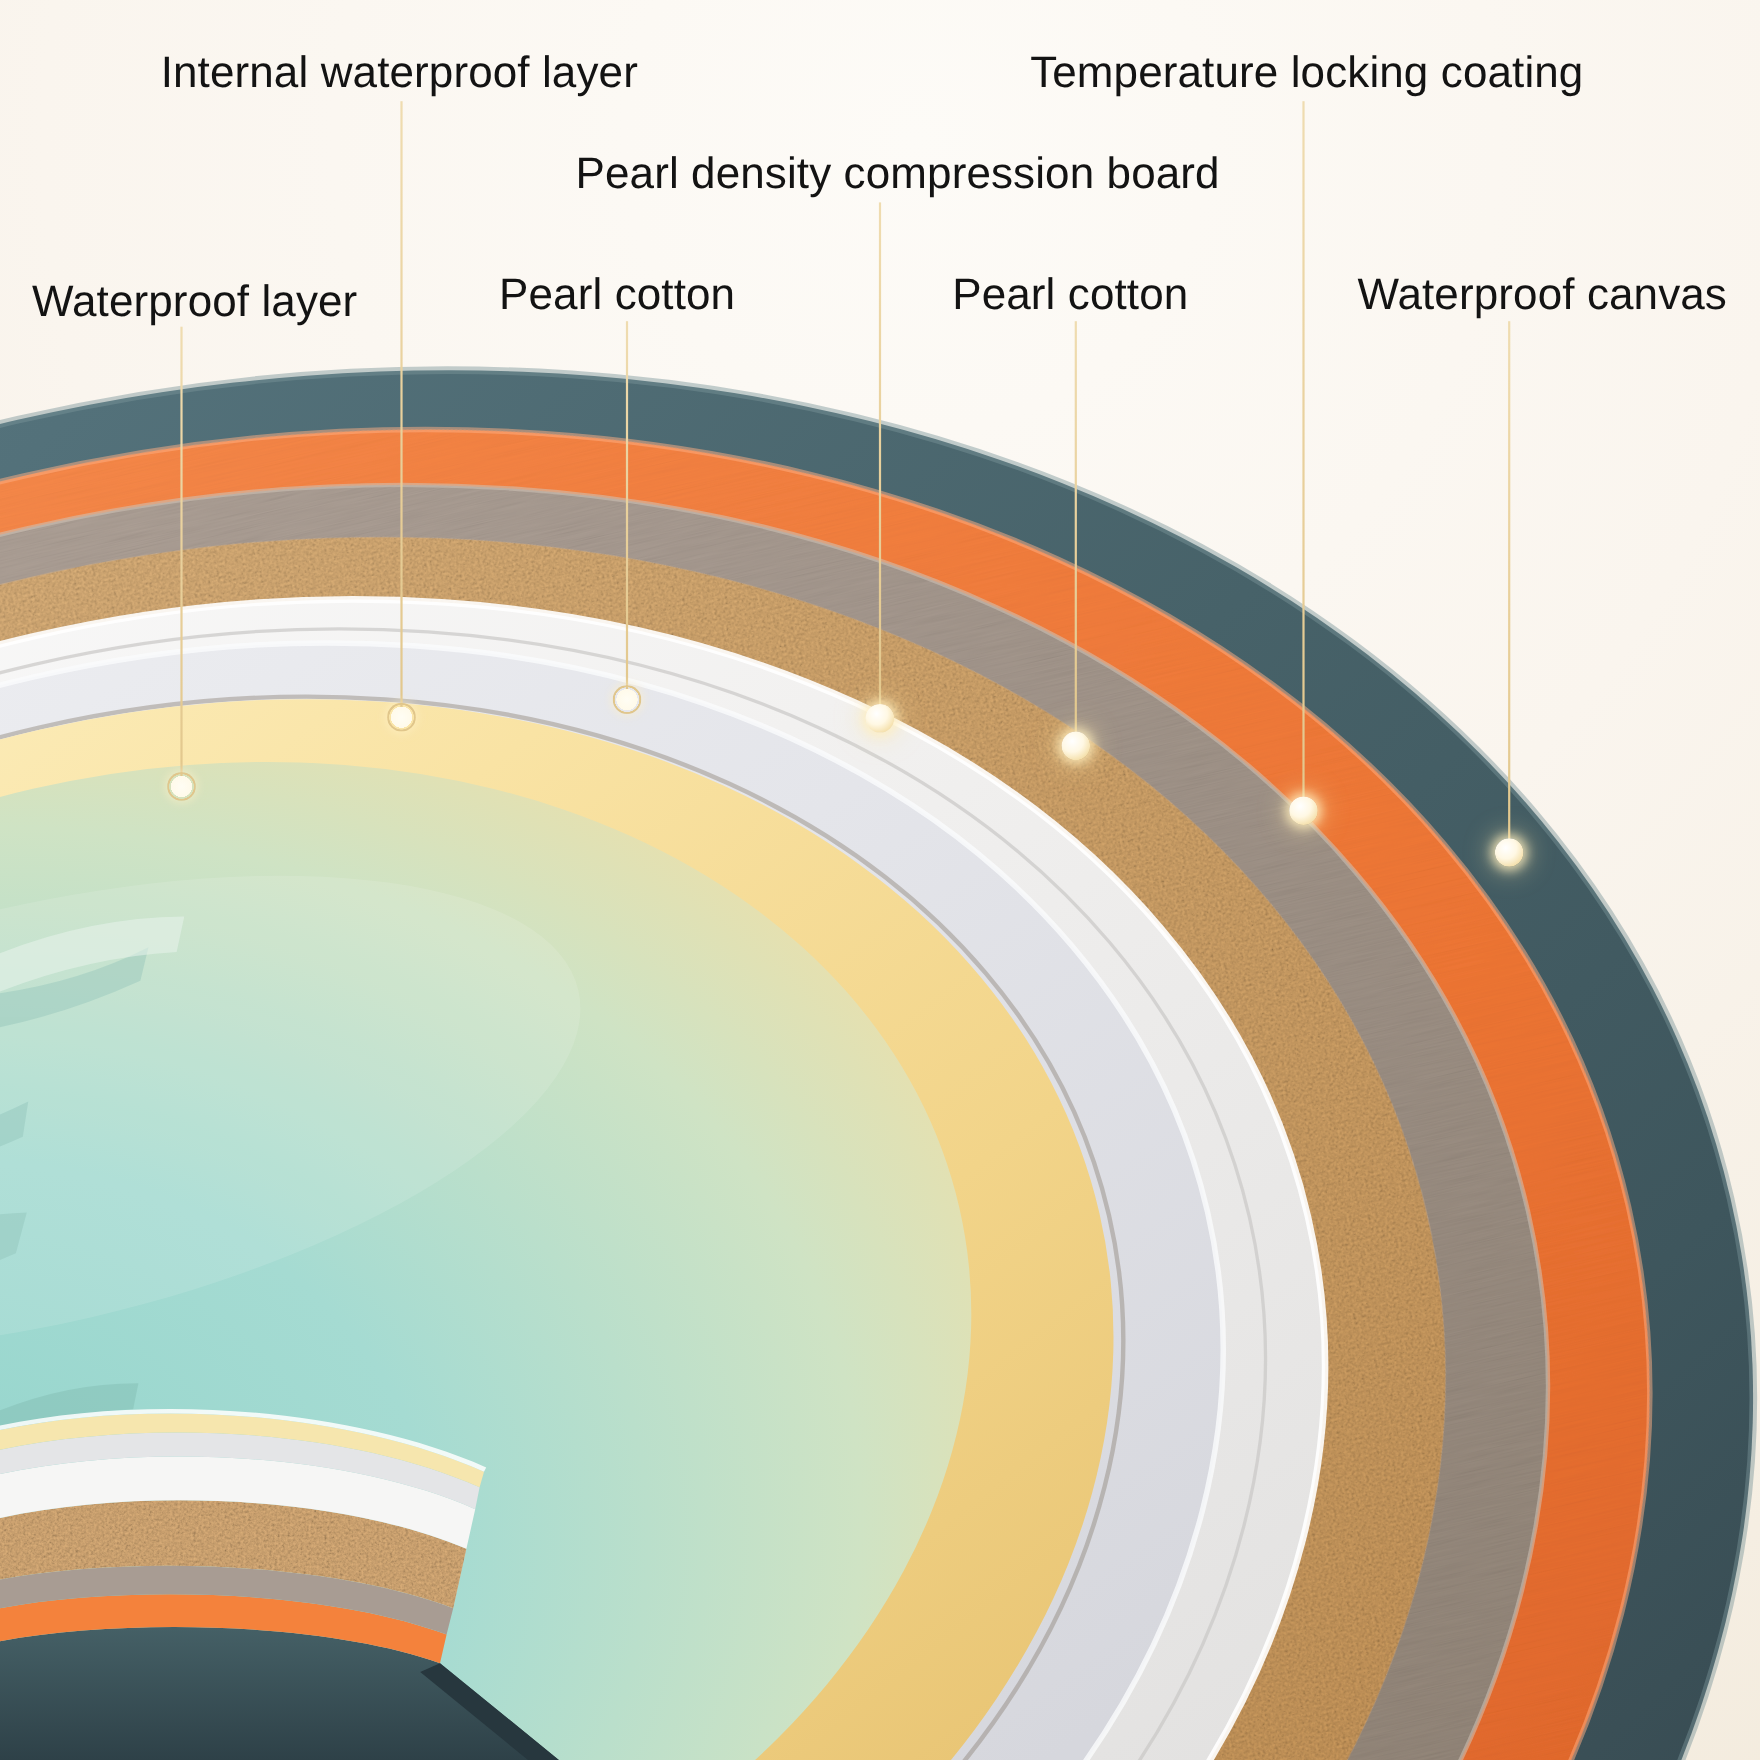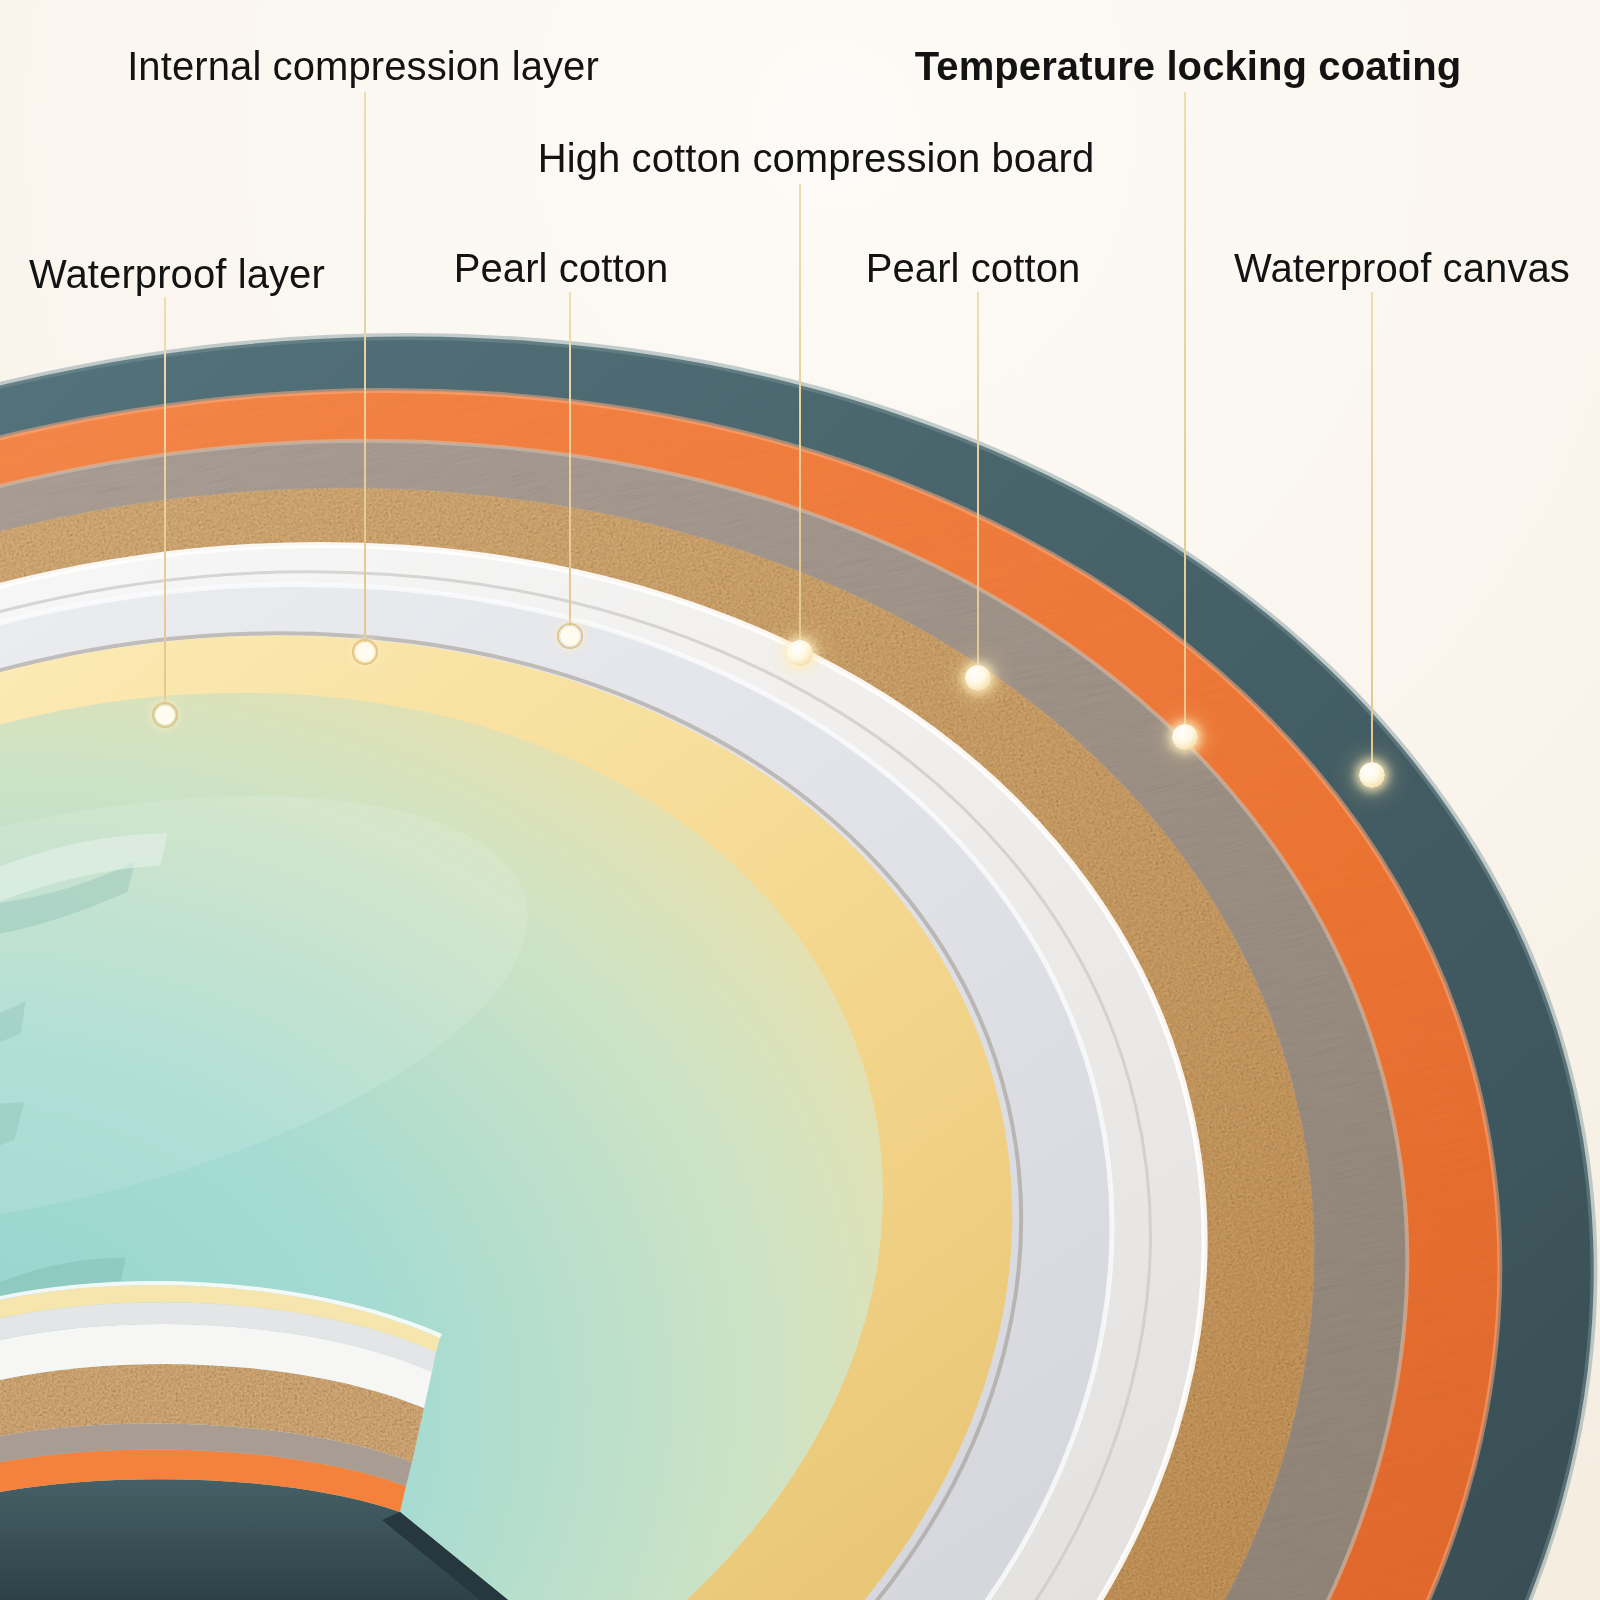--- a/index.html
+++ b/index.html
@@ -260,45 +260,45 @@
 
   <div id="callouts">
 
     <div class="callout">
       <div class="callout-label" style="left:177px; top:254px;">Waterproof layer</div>
       <div class="callout-line" style="left:165px; top:297px; height:418px;"></div>
       <div class="callout-dot hollow" style="left:165px; top:715px;"></div>
     </div>
 
     <div class="callout">
-      <div class="callout-label" style="left:363px; top:46px;">Internal compression layer</div>
+      <div class="callout-label" style="left:363px; top:46px;">Internal waterproof layer</div>
       <div class="callout-line" style="left:365px; top:92px; height:560px;"></div>
       <div class="callout-dot hollow" style="left:365px; top:652px;"></div>
     </div>
 
     <div class="callout">
       <div class="callout-label" style="left:561px; top:248px;">Pearl cotton</div>
       <div class="callout-line" style="left:570px; top:292px; height:344px;"></div>
       <div class="callout-dot hollow" style="left:570px; top:636px;"></div>
     </div>
 
     <div class="callout">
-      <div class="callout-label" style="left:816px; top:138px;">High cotton compression board</div>
+      <div class="callout-label" style="left:816px; top:138px;">Pearl density compression board</div>
       <div class="callout-line" style="left:800px; top:184px; height:469px;"></div>
       <div class="callout-dot" style="left:800px; top:653px;"></div>
     </div>
 
     <div class="callout">
       <div class="callout-label" style="left:973px; top:248px;">Pearl cotton</div>
       <div class="callout-line" style="left:978px; top:292px; height:386px;"></div>
       <div class="callout-dot" style="left:978px; top:678px;"></div>
     </div>
 
     <div class="callout">
-      <div class="callout-label" style="left:1188px; top:46px;font-weight:bold;">Temperature locking coating</div>
+      <div class="callout-label" style="left:1188px; top:46px;">Temperature locking coating</div>
       <div class="callout-line" style="left:1185px; top:92px; height:645px;"></div>
       <div class="callout-dot" style="left:1185px; top:737px;"></div>
     </div>
 
     <div class="callout">
       <div class="callout-label" style="left:1388px; top:248px;margin-left:14px;">Waterproof canvas</div>
       <div class="callout-line" style="left:1372px; top:292px; height:483px;"></div>
       <div class="callout-dot" style="left:1372px; top:775px;"></div>
     </div>
 

